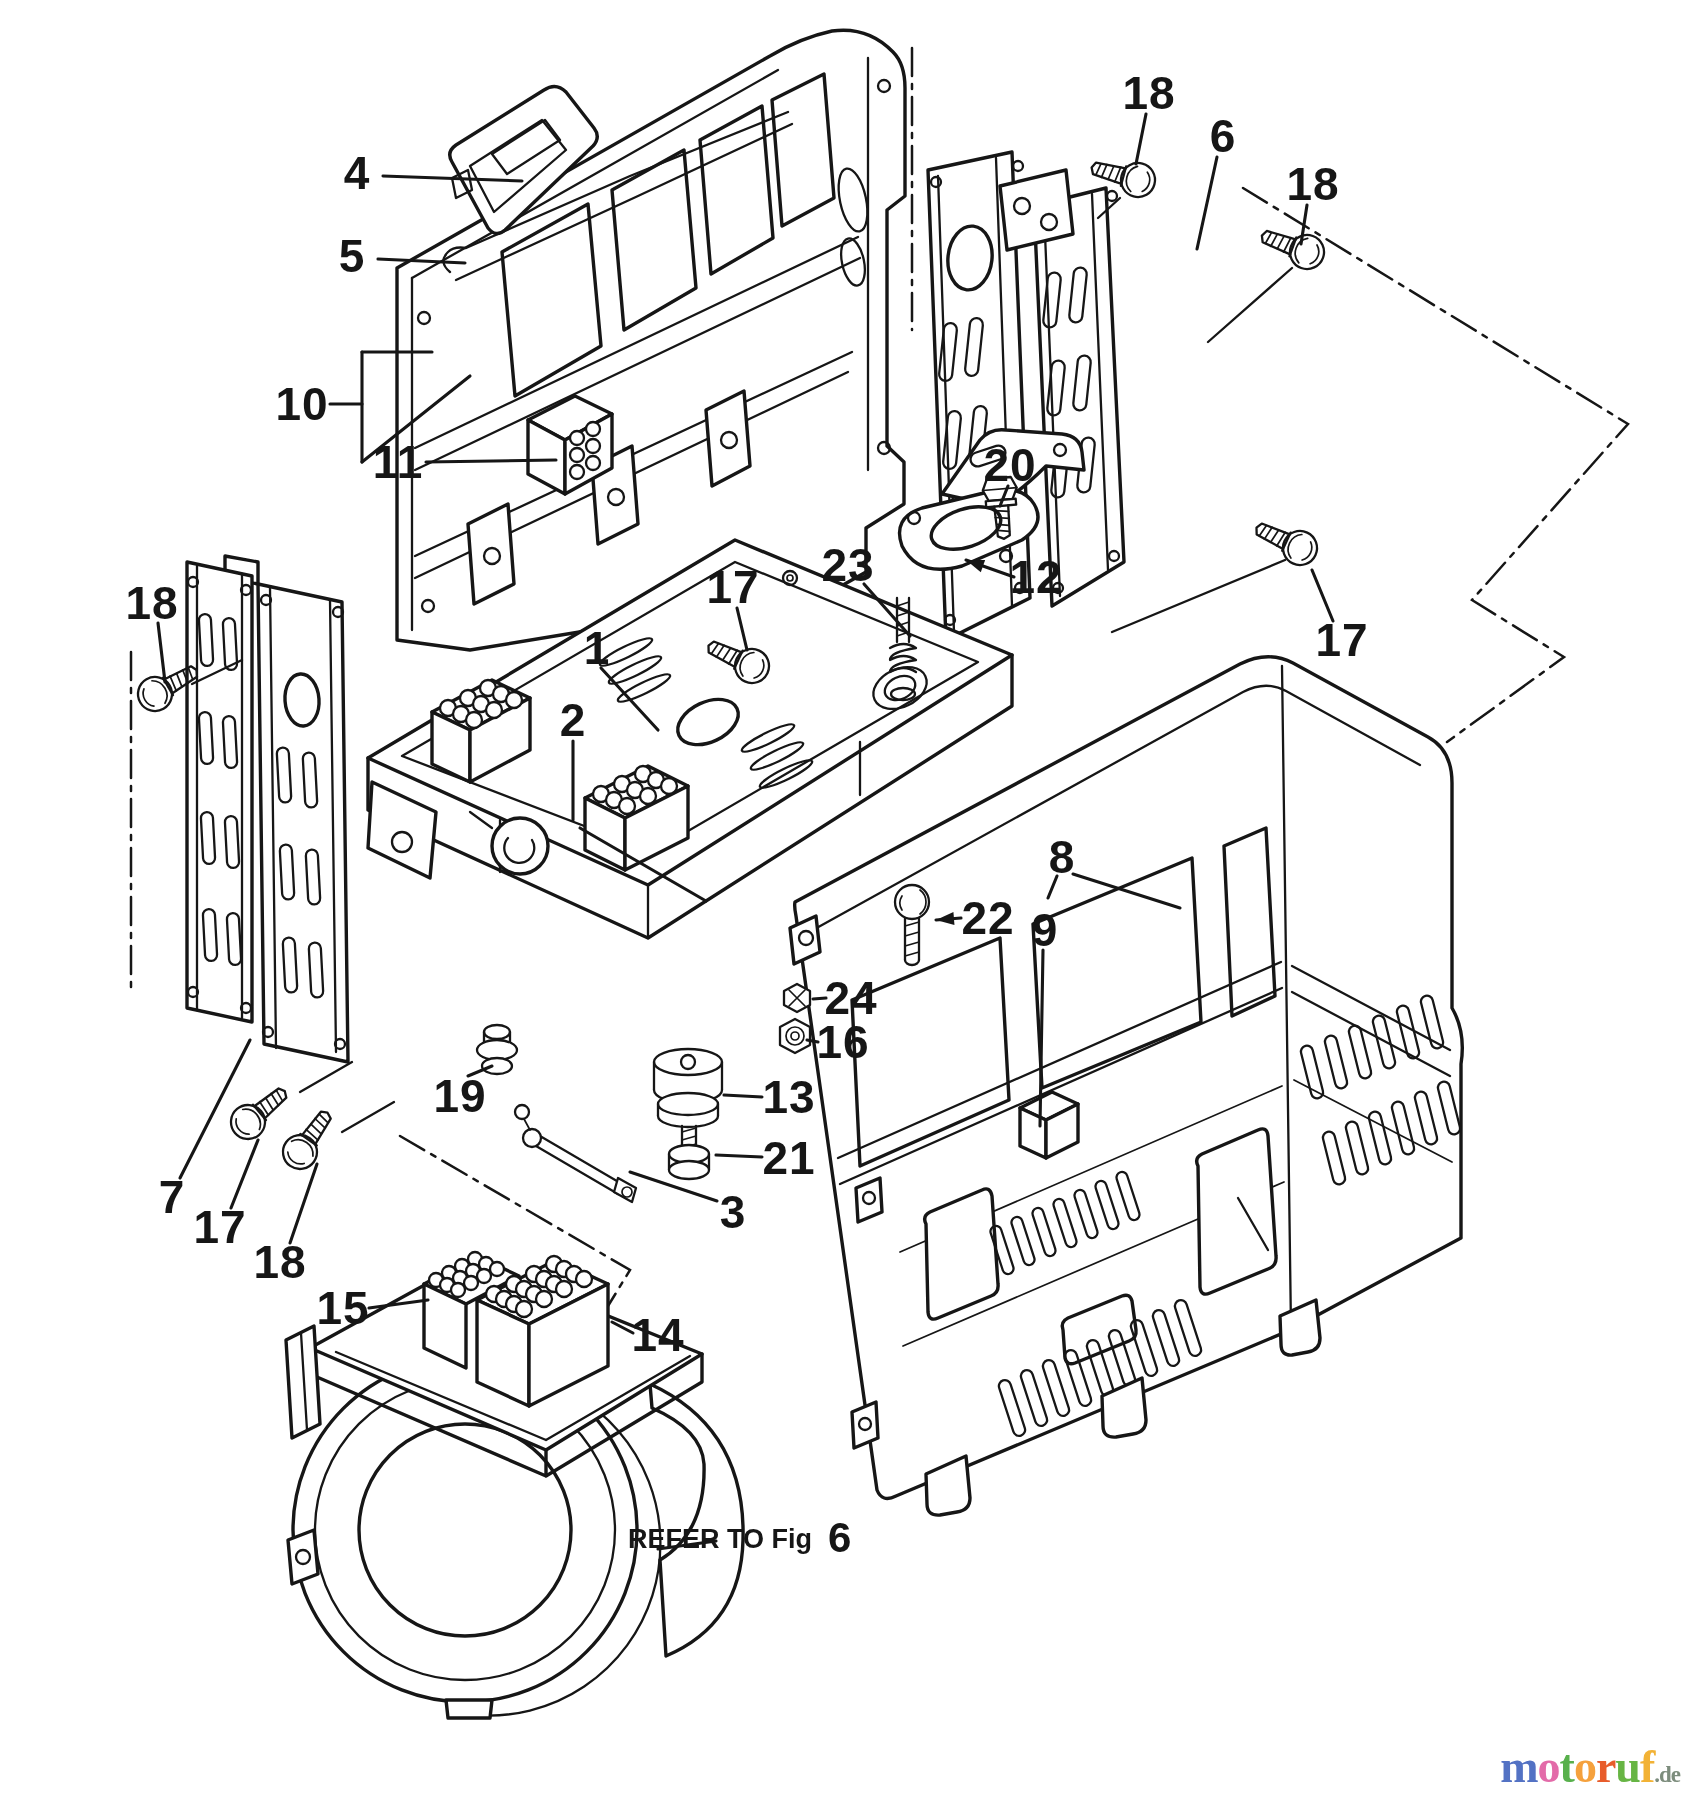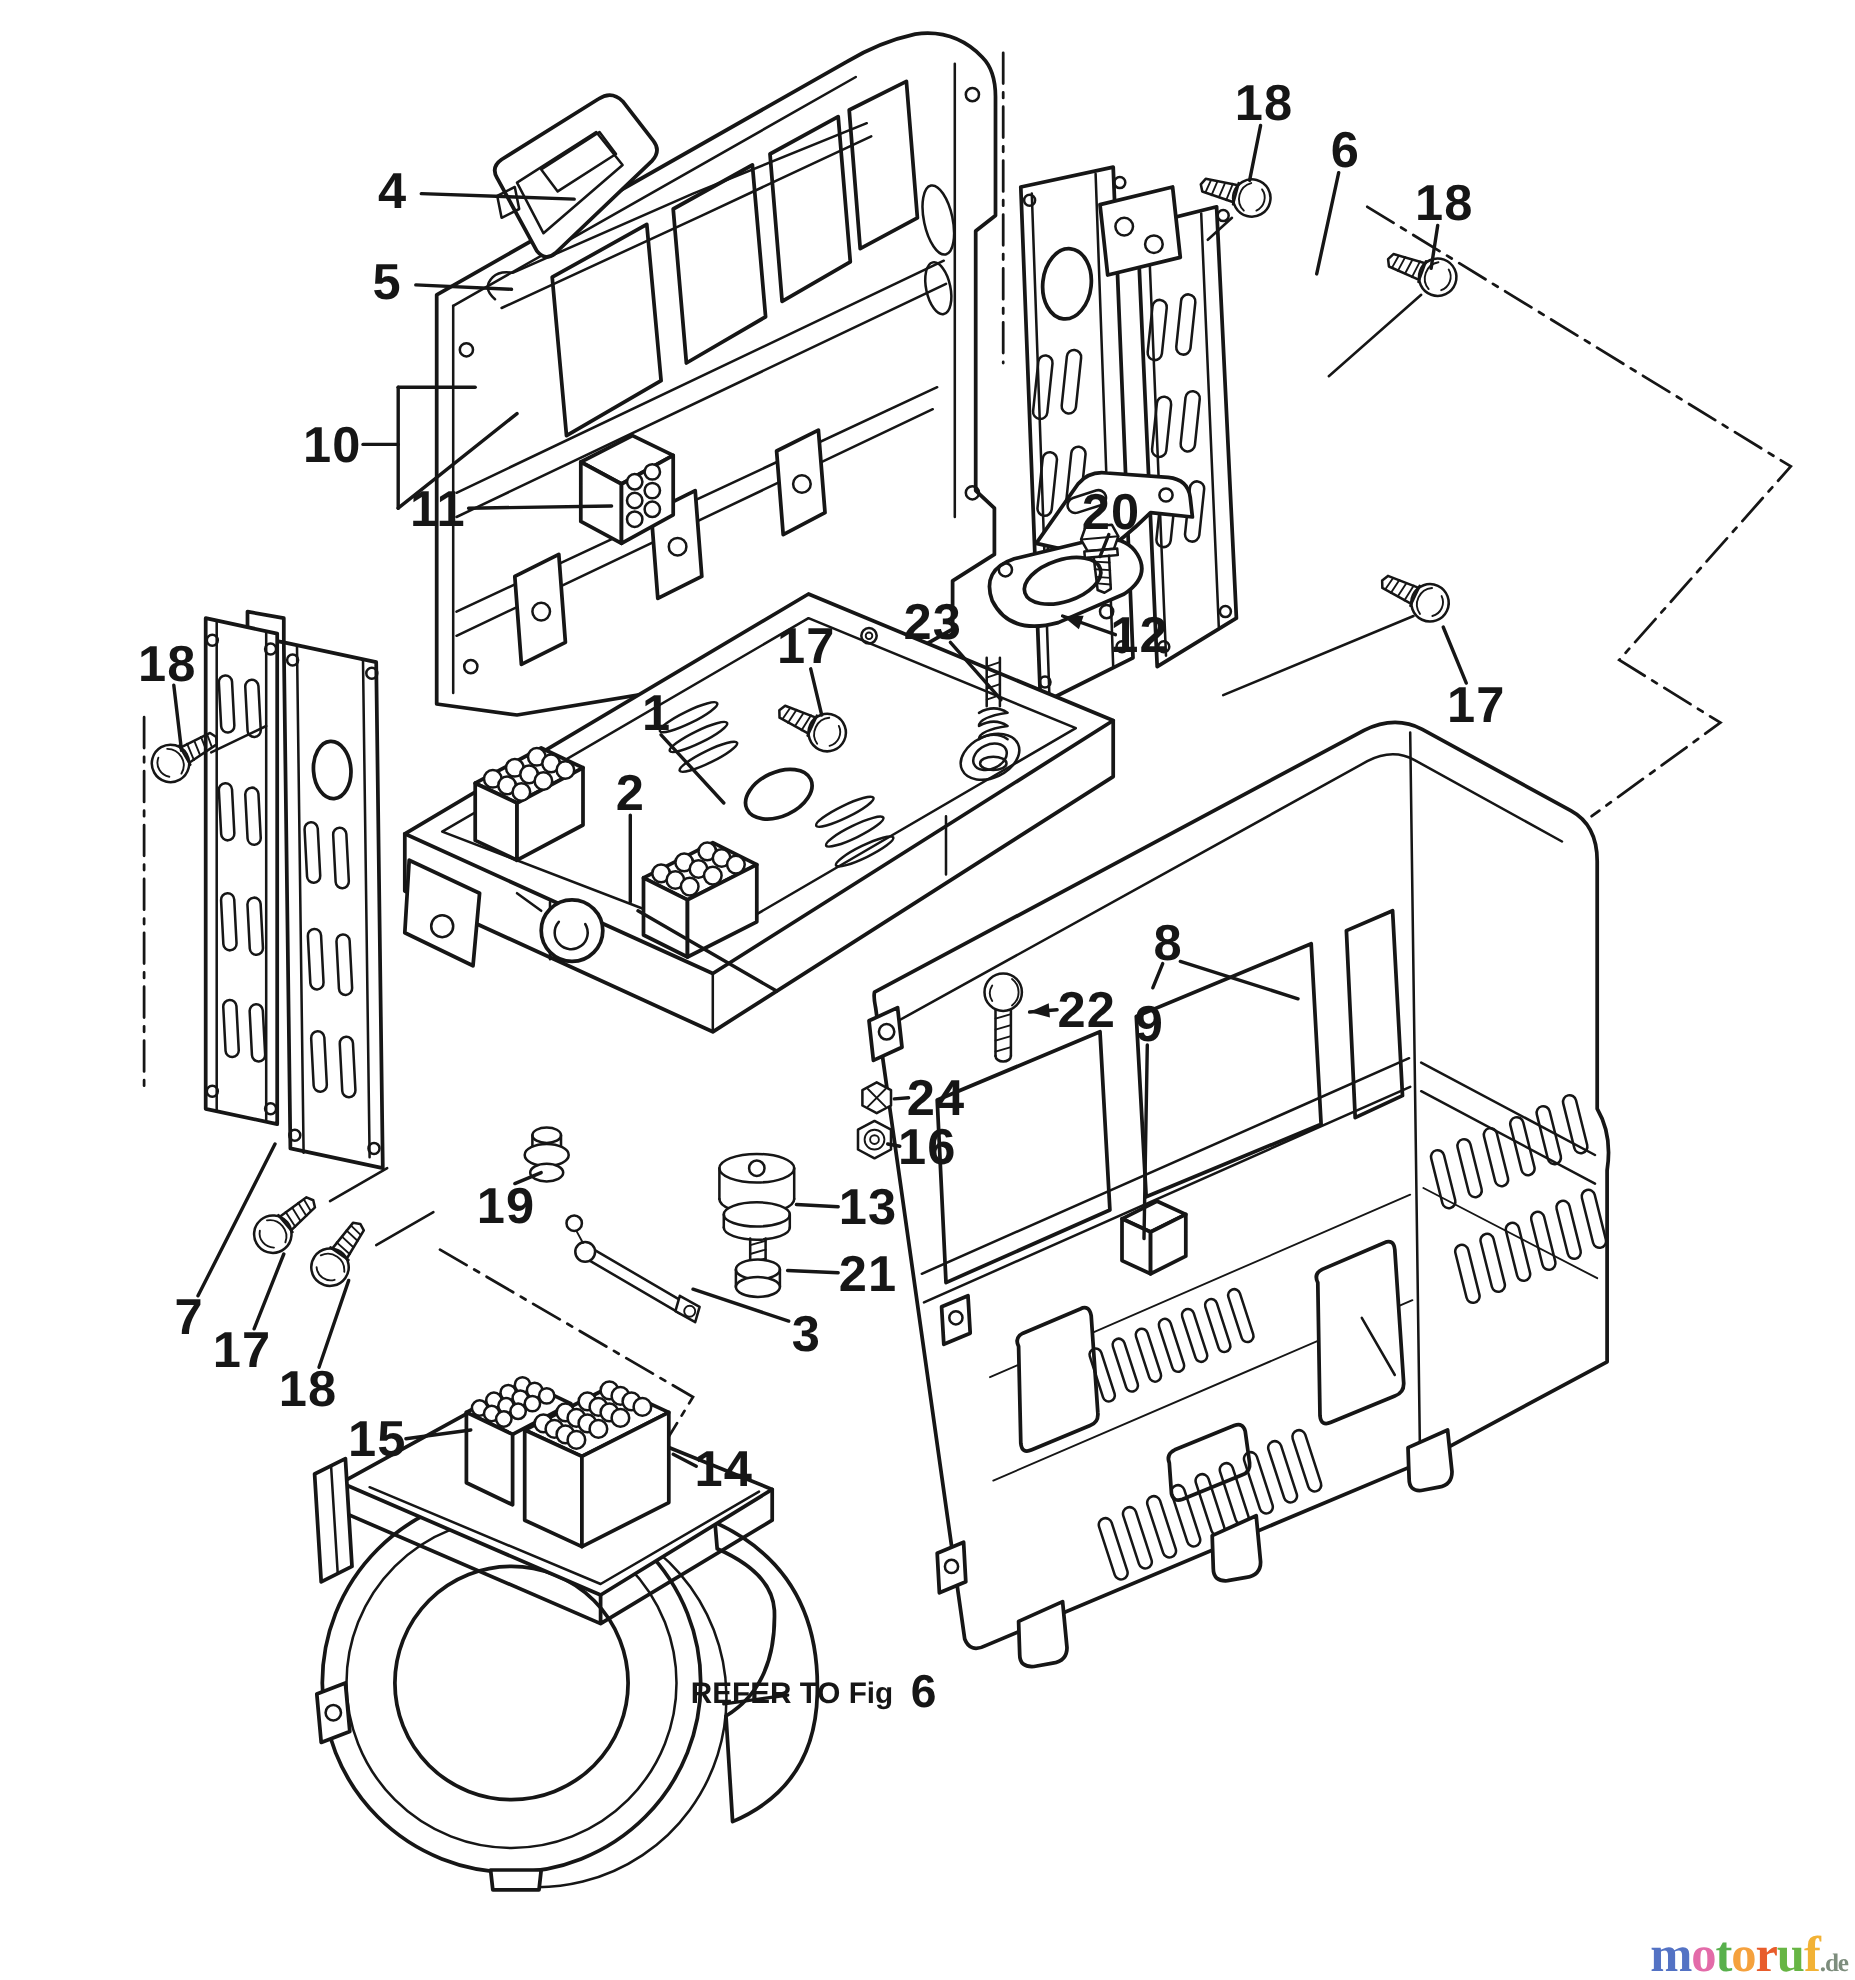--- a/index.html
+++ b/index.html
@@ -13,21 +13,21 @@
   .shape{fill:#ffffff;stroke:#161616;stroke-width:3.4;stroke-linejoin:round;stroke-linecap:round;}
   .shape2{fill:#ffffff;stroke:#161616;stroke-width:2.3;stroke-linejoin:round;stroke-linecap:round;}
   .phantom{fill:none;stroke:#161616;stroke-width:2.5;stroke-dasharray:28 8 5 8;stroke-linecap:round;}
   .leader{fill:none;stroke:#161616;stroke-width:3.1;stroke-linejoin:round;stroke-linecap:round;}
   .arrowhead{fill:#161616;stroke:none;}
   .callout-num{font:700 46px "Liberation Sans",sans-serif;fill:#161616;
                text-anchor:middle;dominant-baseline:central;letter-spacing:1px;}
   .note-prefix{font:700 27px "Liberation Sans",sans-serif;fill:#161616;}
   .note-number{font:700 42px "Liberation Sans",sans-serif;fill:#161616;}
   
-  .watermark{position:absolute;right:6px;bottom:0;
+  .watermark{position:absolute;right:6px;bottom:10px;
              font-family:"Liberation Serif",serif;font-weight:bold;font-size:46px;
              line-height:1;letter-spacing:-1px;user-select:none;}
   .watermark .wm-de{font-size:23px;font-weight:bold;}
 </style>
 </head>
 <body>
 
 <div class="canvas">
 
 <svg width="1686" height="1800" viewBox="0 0 1686 1800" xmlns="http://www.w3.org/2000/svg">

